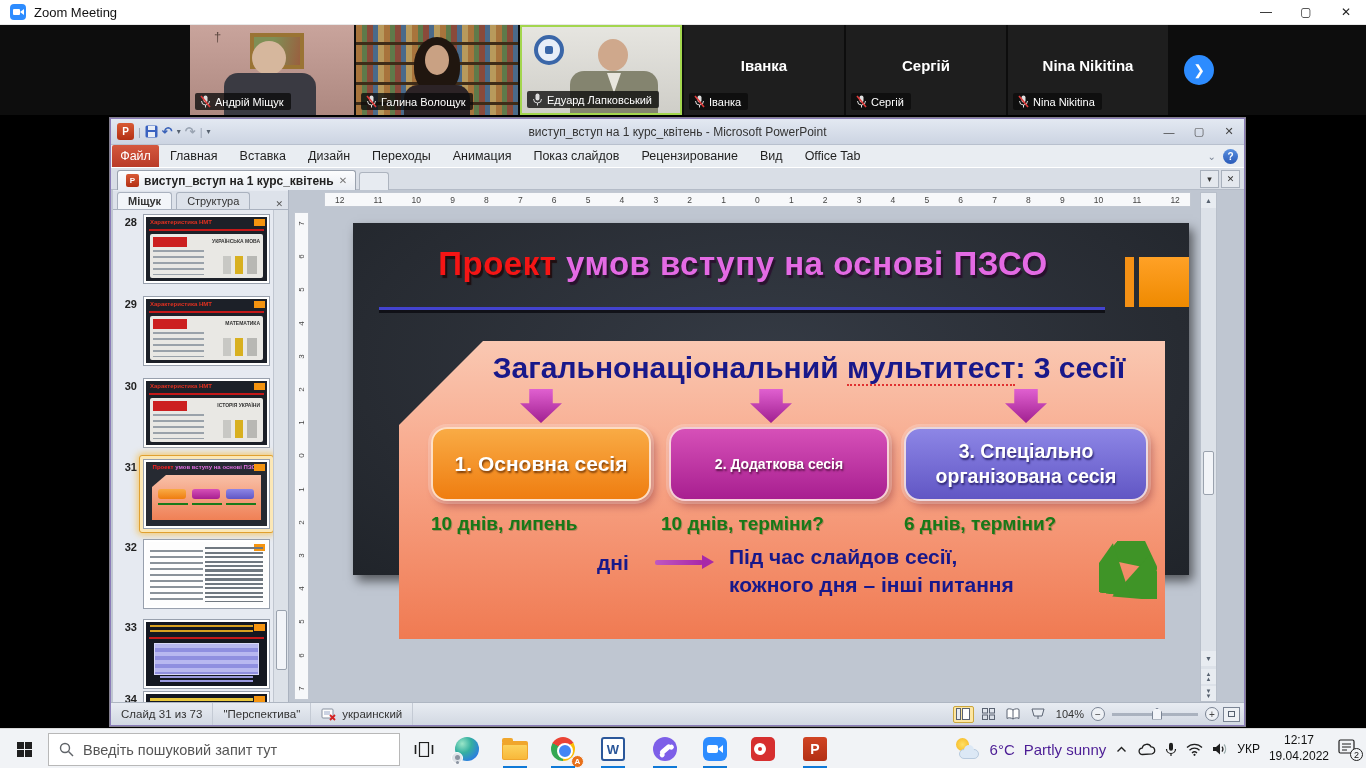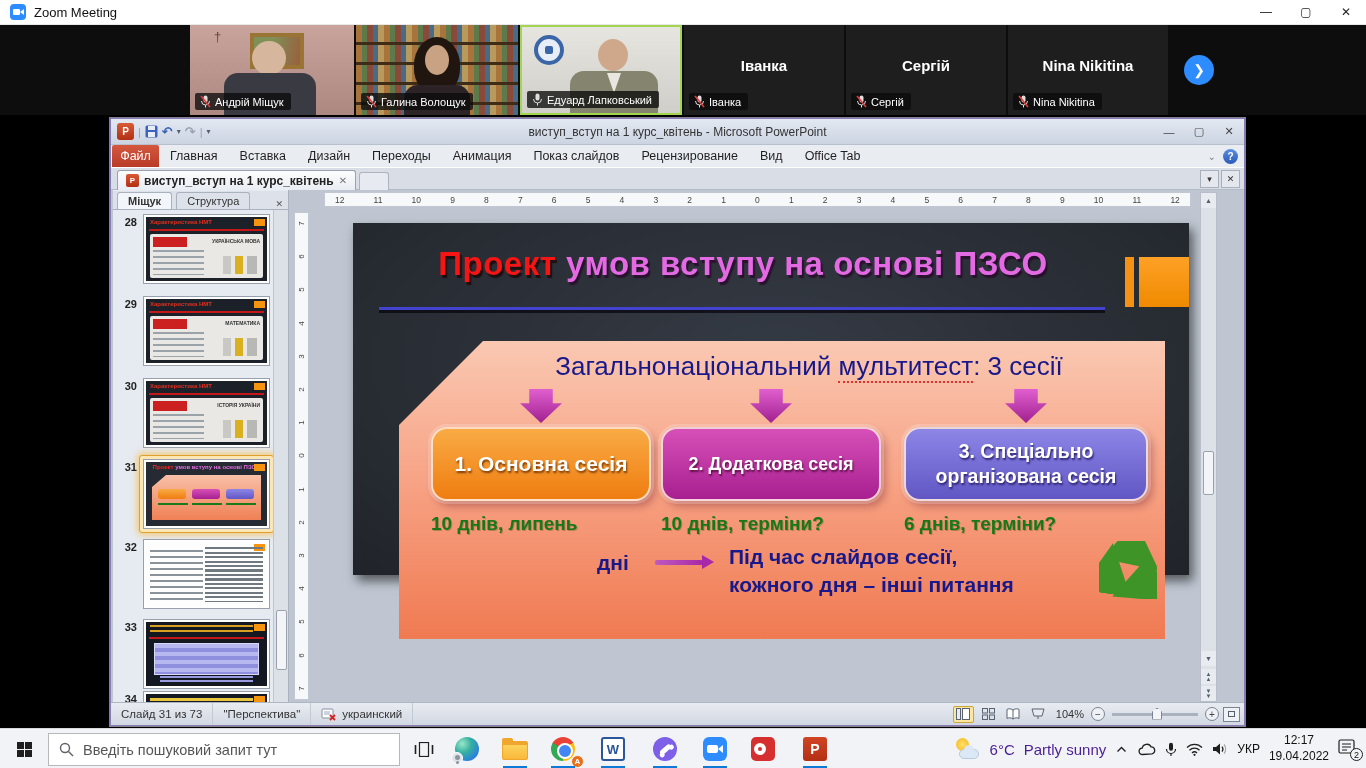--- a/index.html
+++ b/index.html
@@ -117,26 +117,26 @@
 
   
   .slide{position:absolute;left:242px;top:33px;width:836px;height:352px;background:radial-gradient(ellipse at 50% 40%,#353b45 0%,#272b32 70%,#20242a 100%);box-shadow:4px 6px 10px rgba(0,0,0,.55)}
   .stitle{position:absolute;left:20px;top:22px;width:740px;text-align:center;font-size:33px;font-weight:800;letter-spacing:.5px;white-space:nowrap}
   .stitle .red{color:#f51515;text-shadow:2px 3px 1px rgba(25,0,0,.7)}
   .stitle .violet{color:#e46ae4;text-shadow:2px 3px 1px rgba(40,0,40,.65)}
   .sunder{position:absolute;left:26px;top:84px;width:726px;height:3px;background:#4343cf;box-shadow:0 3px 0 rgba(10,10,16,.8)}
   .acc1{position:absolute;left:772px;top:34px;width:9px;height:50px;background:#f59115}
   .acc2{position:absolute;left:786px;top:34px;width:50px;height:50px;background:linear-gradient(#ffa126,#ef8a00)}
   .spanel{position:absolute;left:46px;top:118px;width:766px;height:298px;background:linear-gradient(180deg,#fac8b2 0%,#f7a284 48%,#f07a52 100%);clip-path:polygon(0 84px,84px 0,100% 0,100% 100%,0 100%);filter:drop-shadow(5px 6px 5px rgba(0,0,0,.5))}
-  .shead{position:absolute;left:60px;right:6px;top:10px;text-align:center;font-size:26px;font-weight:400;color:#18188a;white-space:nowrap}
+  .shead{position:absolute;left:60px;right:6px;top:10px;text-align:center;font-size:30px;font-weight:700;color:#18188a;white-space:nowrap}
   .squig{border-bottom:2px dotted #e03030}
   .sarrow{position:absolute;top:48px;width:42px;height:34px;background:linear-gradient(#e060d0,#a02090);clip-path:polygon(22% 0,78% 0,78% 42%,100% 42%,50% 100%,0 42%,22% 42%)}
   .sbox{position:absolute;top:86px;height:74px;border-radius:16px;border:2px solid rgba(255,235,225,.85);display:flex;align-items:center;justify-content:center;text-align:center;color:#fff;font-weight:800;box-shadow:0 0 0 3px rgba(255,240,235,.25),4px 5px 8px rgba(110,25,45,.4)}
   .sbox1{left:32px;width:220px;font-size:21px;white-space:nowrap;background:linear-gradient(180deg,#f9ab45 0%,#ef7d10 100%);text-shadow:1px 2px 2px #7a3c08}
-  .sbox2{left:262px;width:220px;font-size:18px;white-space:nowrap;background:linear-gradient(180deg,#d650b8 0%,#a81f90 100%);text-shadow:1px 2px 2px #5c1048}
+  .sbox2{left:270px;width:220px;font-size:14px;white-space:nowrap;background:linear-gradient(180deg,#d650b8 0%,#a81f90 100%);text-shadow:1px 2px 2px #5c1048}
   .sbox3{left:505px;width:244px;font-size:19.5px;line-height:1.3;padding:0 16px;background:linear-gradient(180deg,#8d86e6 0%,#6156c4 100%);text-shadow:1px 2px 2px #2c2470}
   .sdur{position:absolute;top:172px;text-align:left;font-size:19px;font-weight:700;color:#187818;text-shadow:1px 1px 0 rgba(0,60,0,.25);white-space:nowrap}
   .sd1{left:32px;width:220px}.sd2{left:262px;width:220px}.sd3{left:505px;width:244px}
   .snl{position:absolute;left:198px;top:210px;font-size:21px;font-weight:800;color:#18188a}
   .snarrow{position:absolute;left:256px;top:219px;width:48px;height:5px;background:linear-gradient(90deg,#c058c0,#a828a8);border-radius:2px}
   .snarrow::after{content:"";position:absolute;right:-11px;top:-5px;border-top:7px solid transparent;border-bottom:7px solid transparent;border-left:12px solid #a828a8}
   .snt{position:absolute;left:330px;top:202px;width:430px;font-size:21px;font-weight:800;color:#18188a;line-height:1.35}
   .recycle{position:absolute;left:700px;top:200px;width:58px;height:58px}
 
   

